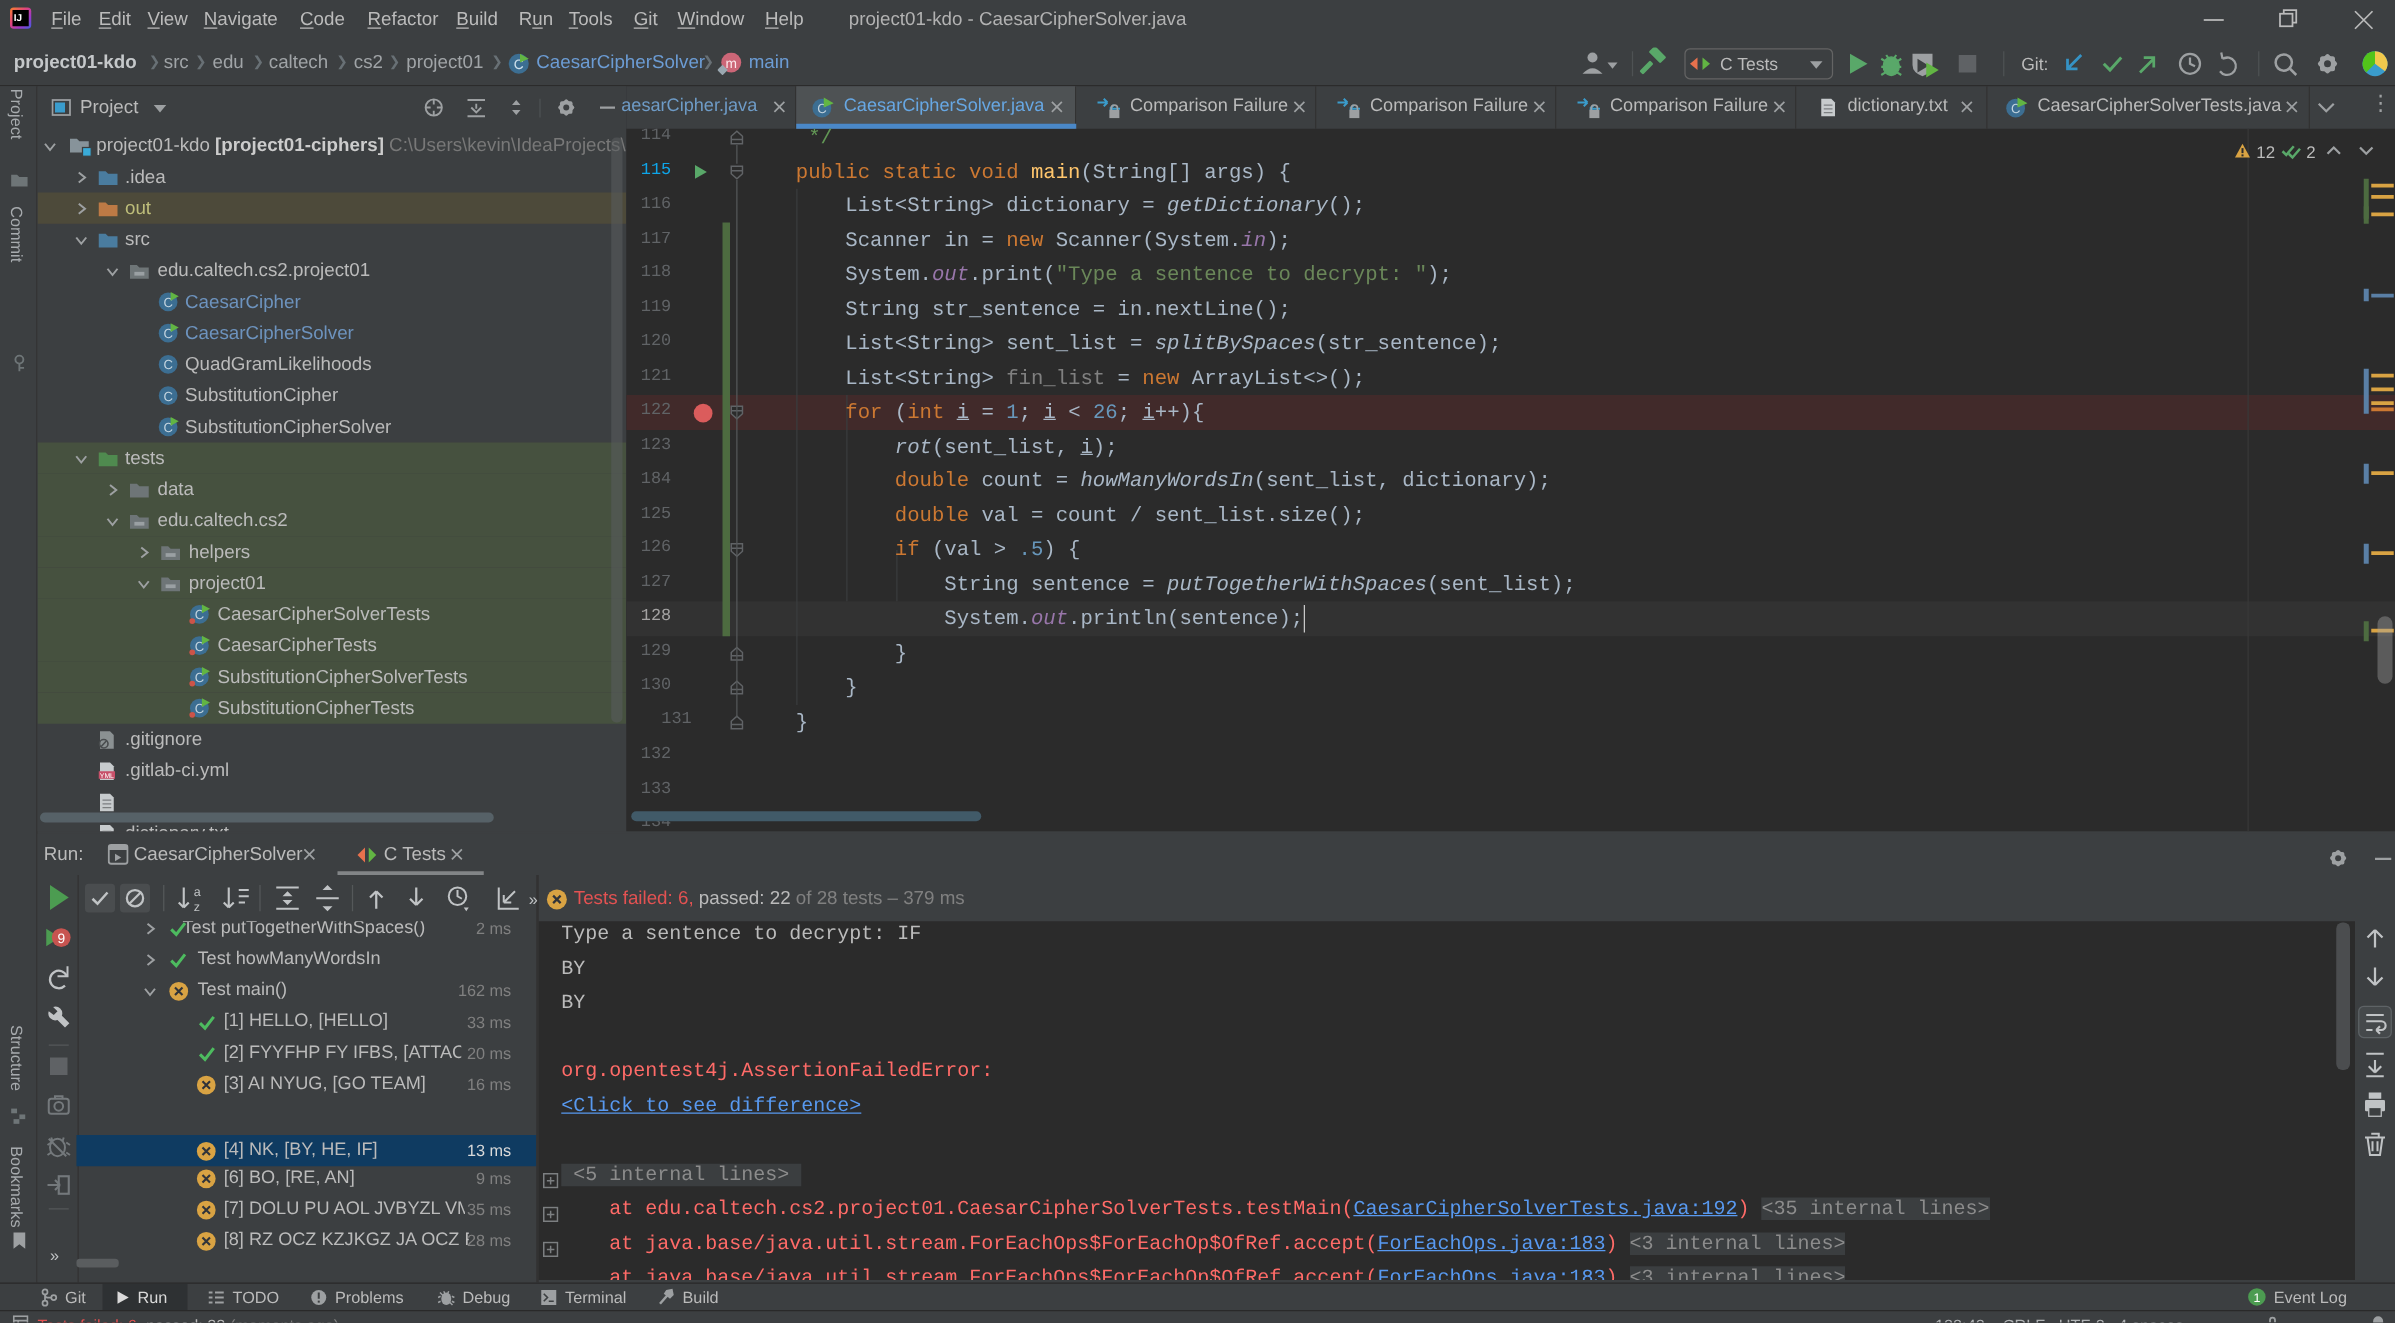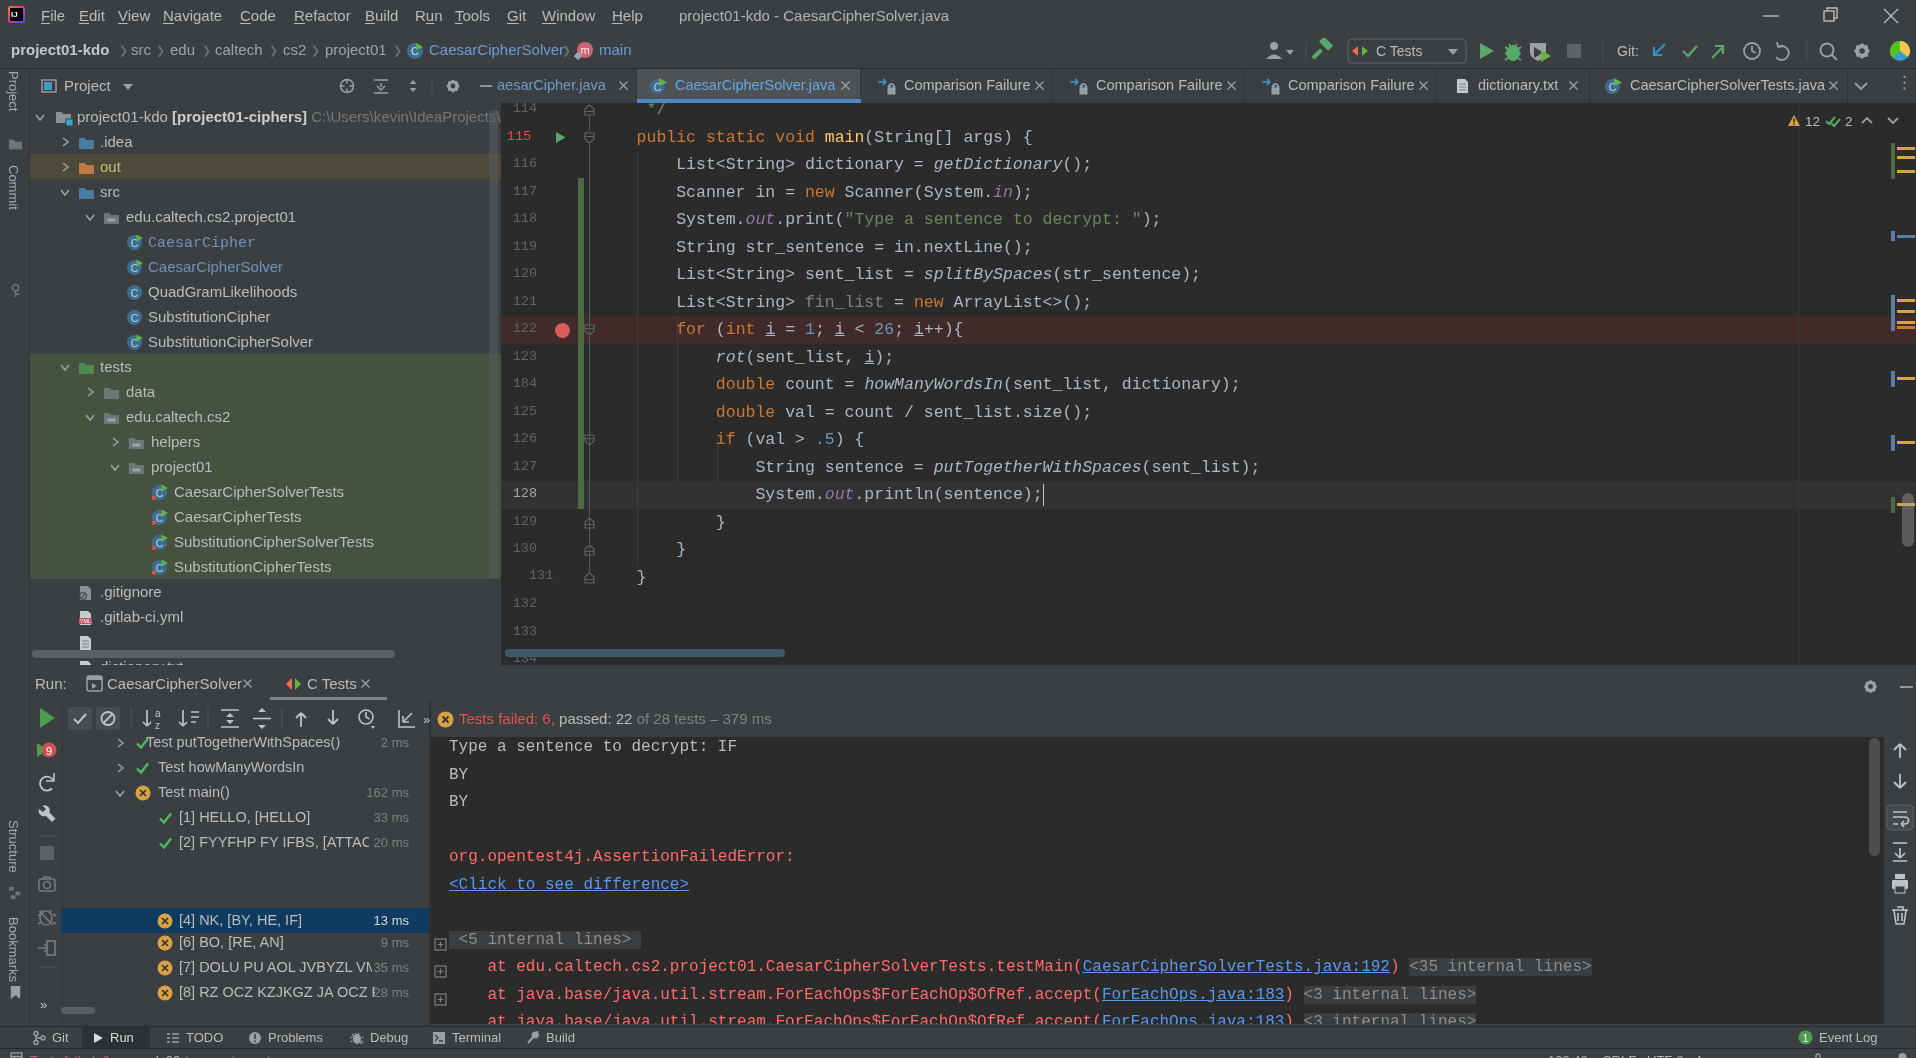--- a/index.html
+++ b/index.html
@@ -237,21 +237,21 @@
           <rect x="4.5" y="8.5" width="8" height="3" fill="#9aa0a3"></rect>
         </svg></span>
       <span class="tx" style="left:96px;">edu.caltech.cs2.project01</span>
     </div>
 <div class="trow" style="top:159.5px;">
       <span class="ic" style="left:96px;"><svg width="18" height="17" viewBox="0 0 18 17">
           <circle cx="8.5" cy="8.5" r="7.5" fill="#3c6e92"></circle>
           <text x="8.5" y="12.5" font-size="10.5" fill="#c3d4df" text-anchor="middle" font-family="Liberation Sans">C</text>
           <path d="M10.5 0.5 L17 4 L10.5 7.5 Z" fill="#62b543"></path>
         </svg></span>
-      <span class="tx" style="left:118px;"><span style="color:#6d93be;font-family:Liberation Mono, monospace;">CaesarCipher</span></span>
+      <span class="tx" style="left:118px;"><span style="color:#6d93be;">CaesarCipher</span></span>
     </div>
 <div class="trow" style="top:184.5px;">
       <span class="ic" style="left:96px;"><svg width="18" height="17" viewBox="0 0 18 17">
           <circle cx="8.5" cy="8.5" r="7.5" fill="#3c6e92"></circle>
           <text x="8.5" y="12.5" font-size="10.5" fill="#c3d4df" text-anchor="middle" font-family="Liberation Sans">C</text>
           <path d="M10.5 0.5 L17 4 L10.5 7.5 Z" fill="#62b543"></path>
         </svg></span>
       <span class="tx" style="left:118px;"><span style="color:#6d93be;">CaesarCipherSolver</span></span>
     </div>
 <div class="trow" style="top:209.5px;">
@@ -473,21 +473,21 @@
         <path d="M2 2 l6 6 l6 -6" stroke="#9da0a2" stroke-width="1.8" fill="none"></path>
       </svg>
 <div class="abs" style="left:1395px;top:3px;color:#9da0a2;font-size:17px;letter-spacing:0;">⋮</div>
 <div class="abs" style="left:136px;top:30px;width:224px;height:4px;background:#4a88c8;"></div>
 </div>
     <div id="code">
 <div class="abs" style="left:0;top:213.25px;width:1415px;height:27.5px;background:#412a2a;"></div>
 <div class="abs" style="left:0;top:378.25px;width:1415px;height:27.5px;background:#323232;"></div>
 <div class="abs" style="left:77px;top:75px;width:6px;height:331px;background:#4d6b40;"></div>
 <div class="lnum" style="left:0;top:-2.0px;color:#606366;">114</div>
-      <div class="lnum" style="left:0;top:25.5px;color:#ef4444;text-align:center;">115</div>
+      <div class="lnum" style="left:0;top:25.5px;color:#0ea5e9;">115</div>
       <div class="lnum" style="left:0;top:53.0px;color:#606366;">116</div>
       <div class="lnum" style="left:0;top:80.5px;color:#606366;">117</div>
       <div class="lnum" style="left:0;top:108.0px;color:#606366;">118</div>
       <div class="lnum" style="left:0;top:135.5px;color:#606366;">119</div>
       <div class="lnum" style="left:0;top:163.0px;color:#606366;">120</div>
       <div class="lnum" style="left:0;top:190.5px;color:#606366;">121</div>
       <div class="lnum" style="left:0;top:218.0px;color:#606366;">122</div>
       <div class="lnum" style="left:0;top:245.5px;color:#606366;">123</div>
       <div class="lnum" style="left:0;top:273.0px;color:#606366;">184</div>
       <div class="lnum" style="left:0;top:300.5px;color:#606366;">125</div>
@@ -733,20 +733,28 @@
         <span class="abs" style="left:118px;">[1] HELLO, [HELLO]</span>
         <span class="ms" style="color:#808080;">33 ms</span>
       </div>
 <div class="xrow" style="top:92.5px;">
         <svg class="abs" style="left:96px;top:5px;" width="16" height="16">
           <path d="M3 8.5 l4 4 l7 -9" stroke="#4dbb5f" stroke-width="2.4" fill="none"></path>
         </svg>
         <span class="abs" style="left:118px;width:190px;overflow:hidden;white-space:nowrap;">[2] FYYFHP FY IFBS, [ATTACK</span>
         <span class="ms" style="color:#808080;">20 ms</span>
       </div>
+<div class="xrow" style="top:117.5px;">
+        <svg class="abs" style="left:96px;top:5px;" width="16" height="16">
+          <circle cx="8" cy="8" r="7.5" fill="#d9a343"></circle>
+          <path d="M5 5 l6 6 M11 5 l-6 6" stroke="#31343a" stroke-width="1.7"></path>
+        </svg>
+        <span class="abs" style="left:118px;">[3] AI NYUG, [GO TEAM]</span>
+        <span class="ms" style="color:#808080;">16 ms</span>
+      </div>
 <div class="xrow" style="top:142.5px;background:#0f3b61;margin-top:28px;">
         <svg class="abs" style="left:96px;top:5px;" width="16" height="16">
           <circle cx="8" cy="8" r="7.5" fill="#d9a343"></circle>
           <path d="M5 5 l6 6 M11 5 l-6 6" stroke="#31343a" stroke-width="1.7"></path>
         </svg>
         <span class="abs" style="left:118px;">[4] NK, [BY, HE, IF]</span>
         <span class="ms" style="color:#dadada;">13 ms</span>
       </div>
 <div class="xrow" style="top:192.5px;">
         <svg class="abs" style="left:96px;top:5px;" width="16" height="16">

